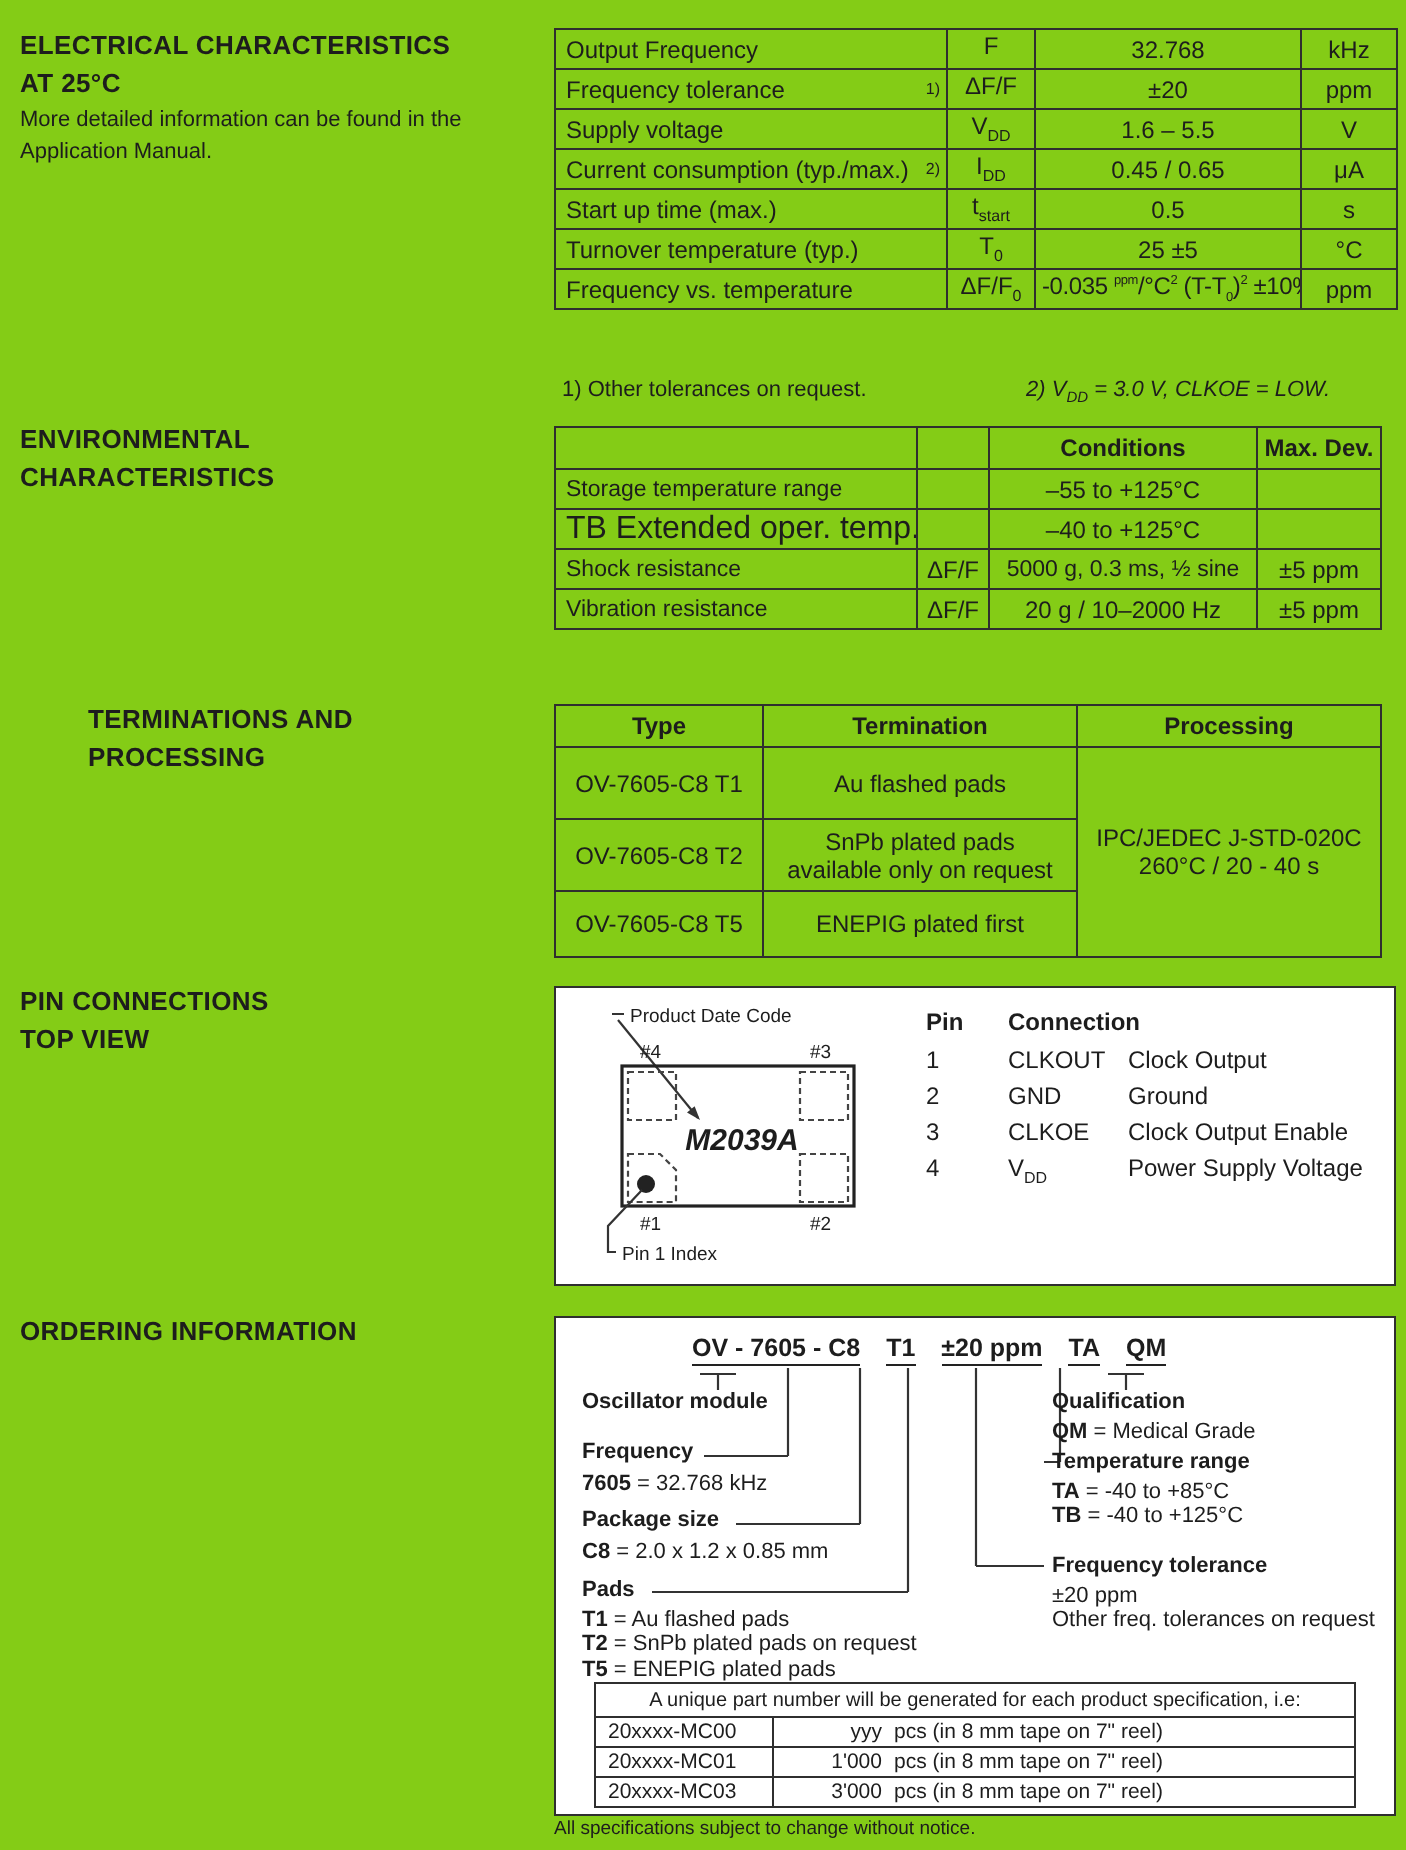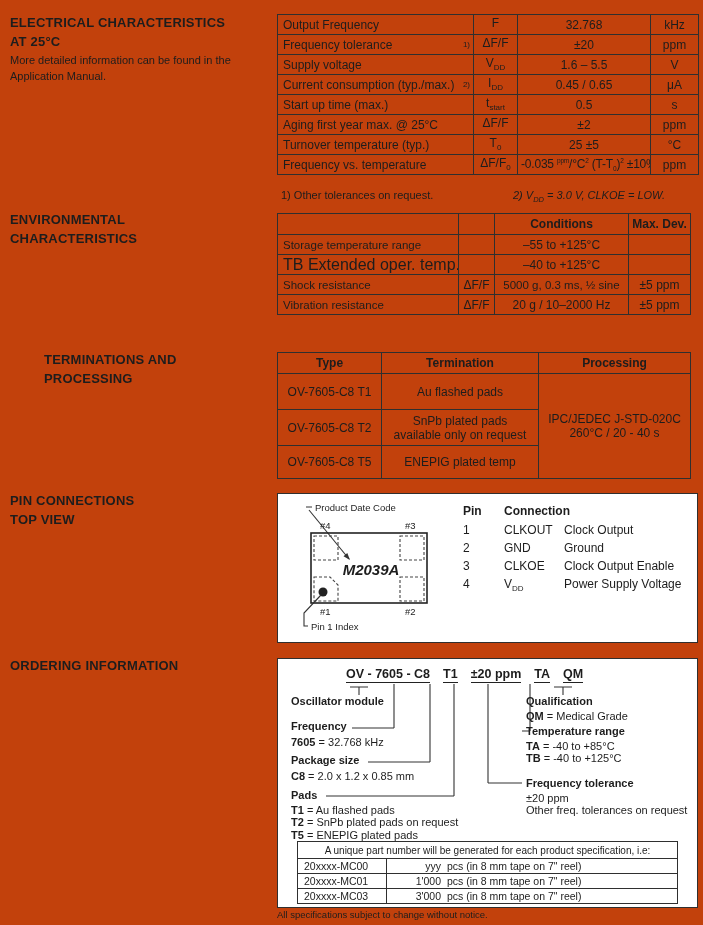--- a/index.html
+++ b/index.html
@@ -1,17 +1,17 @@
 <!DOCTYPE html>
 <html><head>
 <meta charset="utf-8">
 <style>
   html,body { margin:0; padding:0; background:#fff; }
   .page {
-    position:relative; width:703px; height:925px; background:#c2410c;
+    position:relative; width:703px; height:925px; background:#84cc16;
     font-family:"Liberation Sans", sans-serif; color:#1d1d1d; overflow:hidden;
   }
   .sec-head { position:absolute; left:10px; font-weight:bold; font-size:13px; line-height:19px; letter-spacing:.2px; white-space:nowrap; }
   .note { position:absolute; left:10px; font-size:11px; line-height:16px; white-space:nowrap; }
 
   table.tbl { position:absolute; border-collapse:collapse; table-layout:fixed; }
   .tbl td, .tbl th { border:1px solid #2f2f2f; font-size:12px; padding:0 3px; white-space:nowrap; overflow:hidden; }
   .tbl .param { text-align:left; padding-left:5px; }
   .tbl .sym, .tbl .val, .tbl .unit, .tbl .cen { text-align:center; }
   sub { font-size:8px; }
@@ -99,26 +99,20 @@
       <td class="val">0.45 / 0.65</td>
       <td class="unit">μA</td>
     </tr>
     <tr style="height:20px;">
       <td class="param"><span>Start up time (max.)</span><sup class="fnref"></sup></td>
       <td class="sym"><span>t</span><sub>start</sub></td>
       <td class="val">0.5</td>
       <td class="unit">s</td>
     </tr>
     <tr style="height:20px;">
-      <td class="param"><span>Aging first year max. @ 25°C</span><sup class="fnref"></sup></td>
-      <td class="sym"><span>ΔF/F</span><sub></sub></td>
-      <td class="val">±2</td>
-      <td class="unit">ppm</td>
-    </tr>
-    <tr style="height:20px;">
       <td class="param"><span>Turnover temperature (typ.)</span><sup class="fnref"></sup></td>
       <td class="sym"><span>T</span><sub>0</sub></td>
       <td class="val">25 ±5</td>
       <td class="unit">°C</td>
     </tr>
     <tr style="height:20px;">
       <td class="param"><span>Frequency vs. temperature</span><sup class="fnref"></sup></td>
       <td class="sym"><span>ΔF/F</span><sub>0</sub></td>
       <td class="val formula"><span>-0.035 </span><sup>ppm</sup><span>/°C</span><sup>2</sup><span> (T-T</span><sub>0</sub><span>)</span><sup>2</sup><span> ±10%</span></td>
       <td class="unit">ppm</td>
@@ -204,21 +198,21 @@
     </tr>
     <tr style="height:36px;">
       <td class="cen">OV-7605-C8 T2</td>
       <td class="cen">
         <div>SnPb plated pads</div>
         <div>available only on request</div>
       </td>
     </tr>
     <tr style="height:33px;">
       <td class="cen">OV-7605-C8 T5</td>
-      <td class="cen">ENEPIG plated temp</td>
+      <td class="cen">ENEPIG plated first</td>
     </tr>
   </tbody>
     </table>
 
   <div class="sec-head" style="top:491px;">
     <div>PIN CONNECTIONS</div>
     <div>TOP VIEW</div>
   </div>
 
   <div class="box" style="left:277px; top:493px; width:419px; height:148px;">

